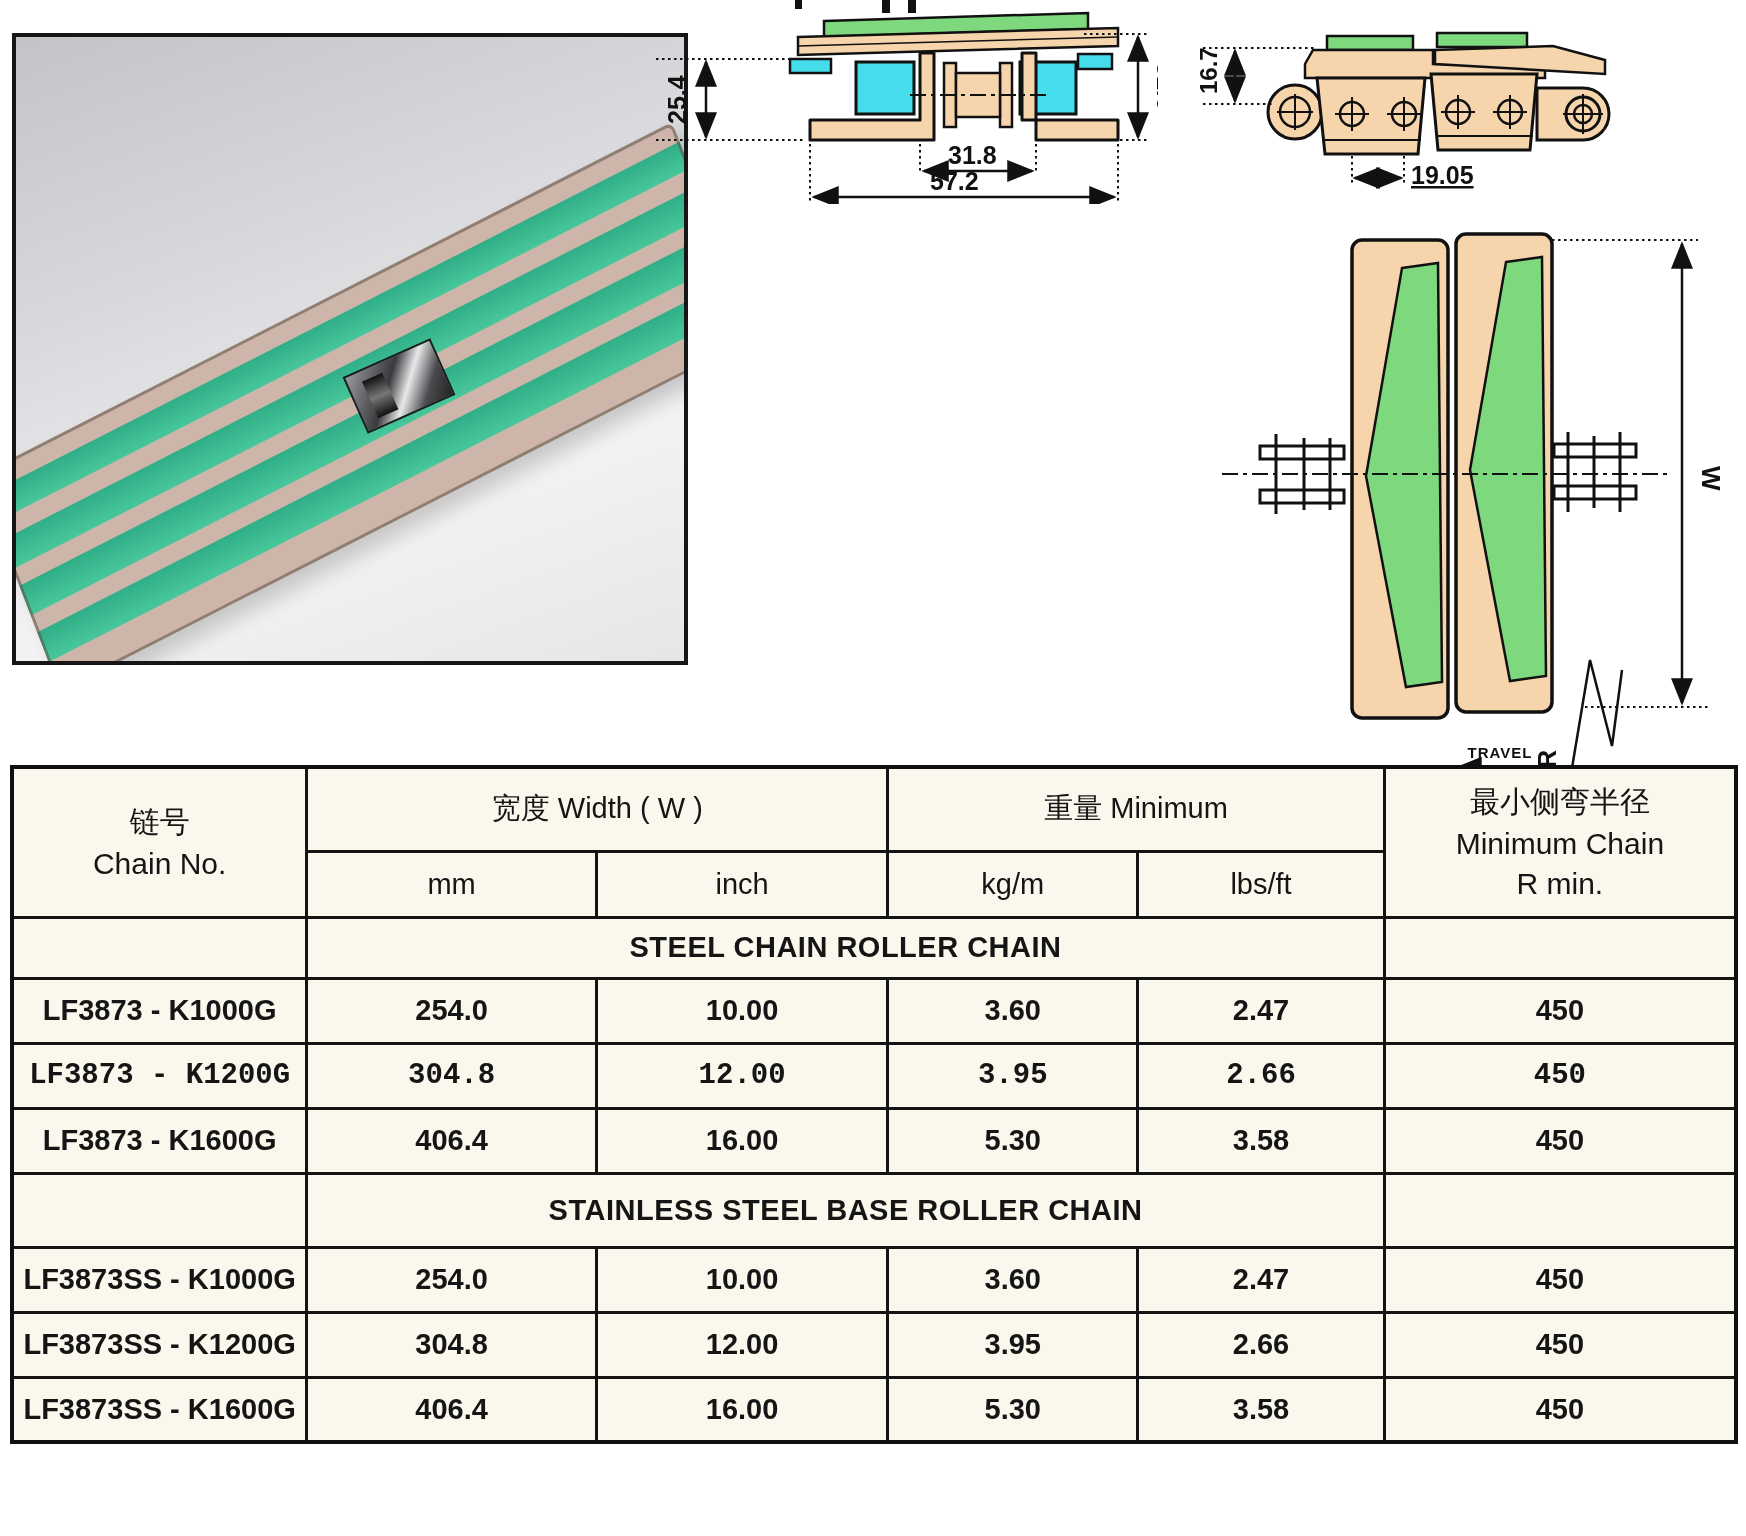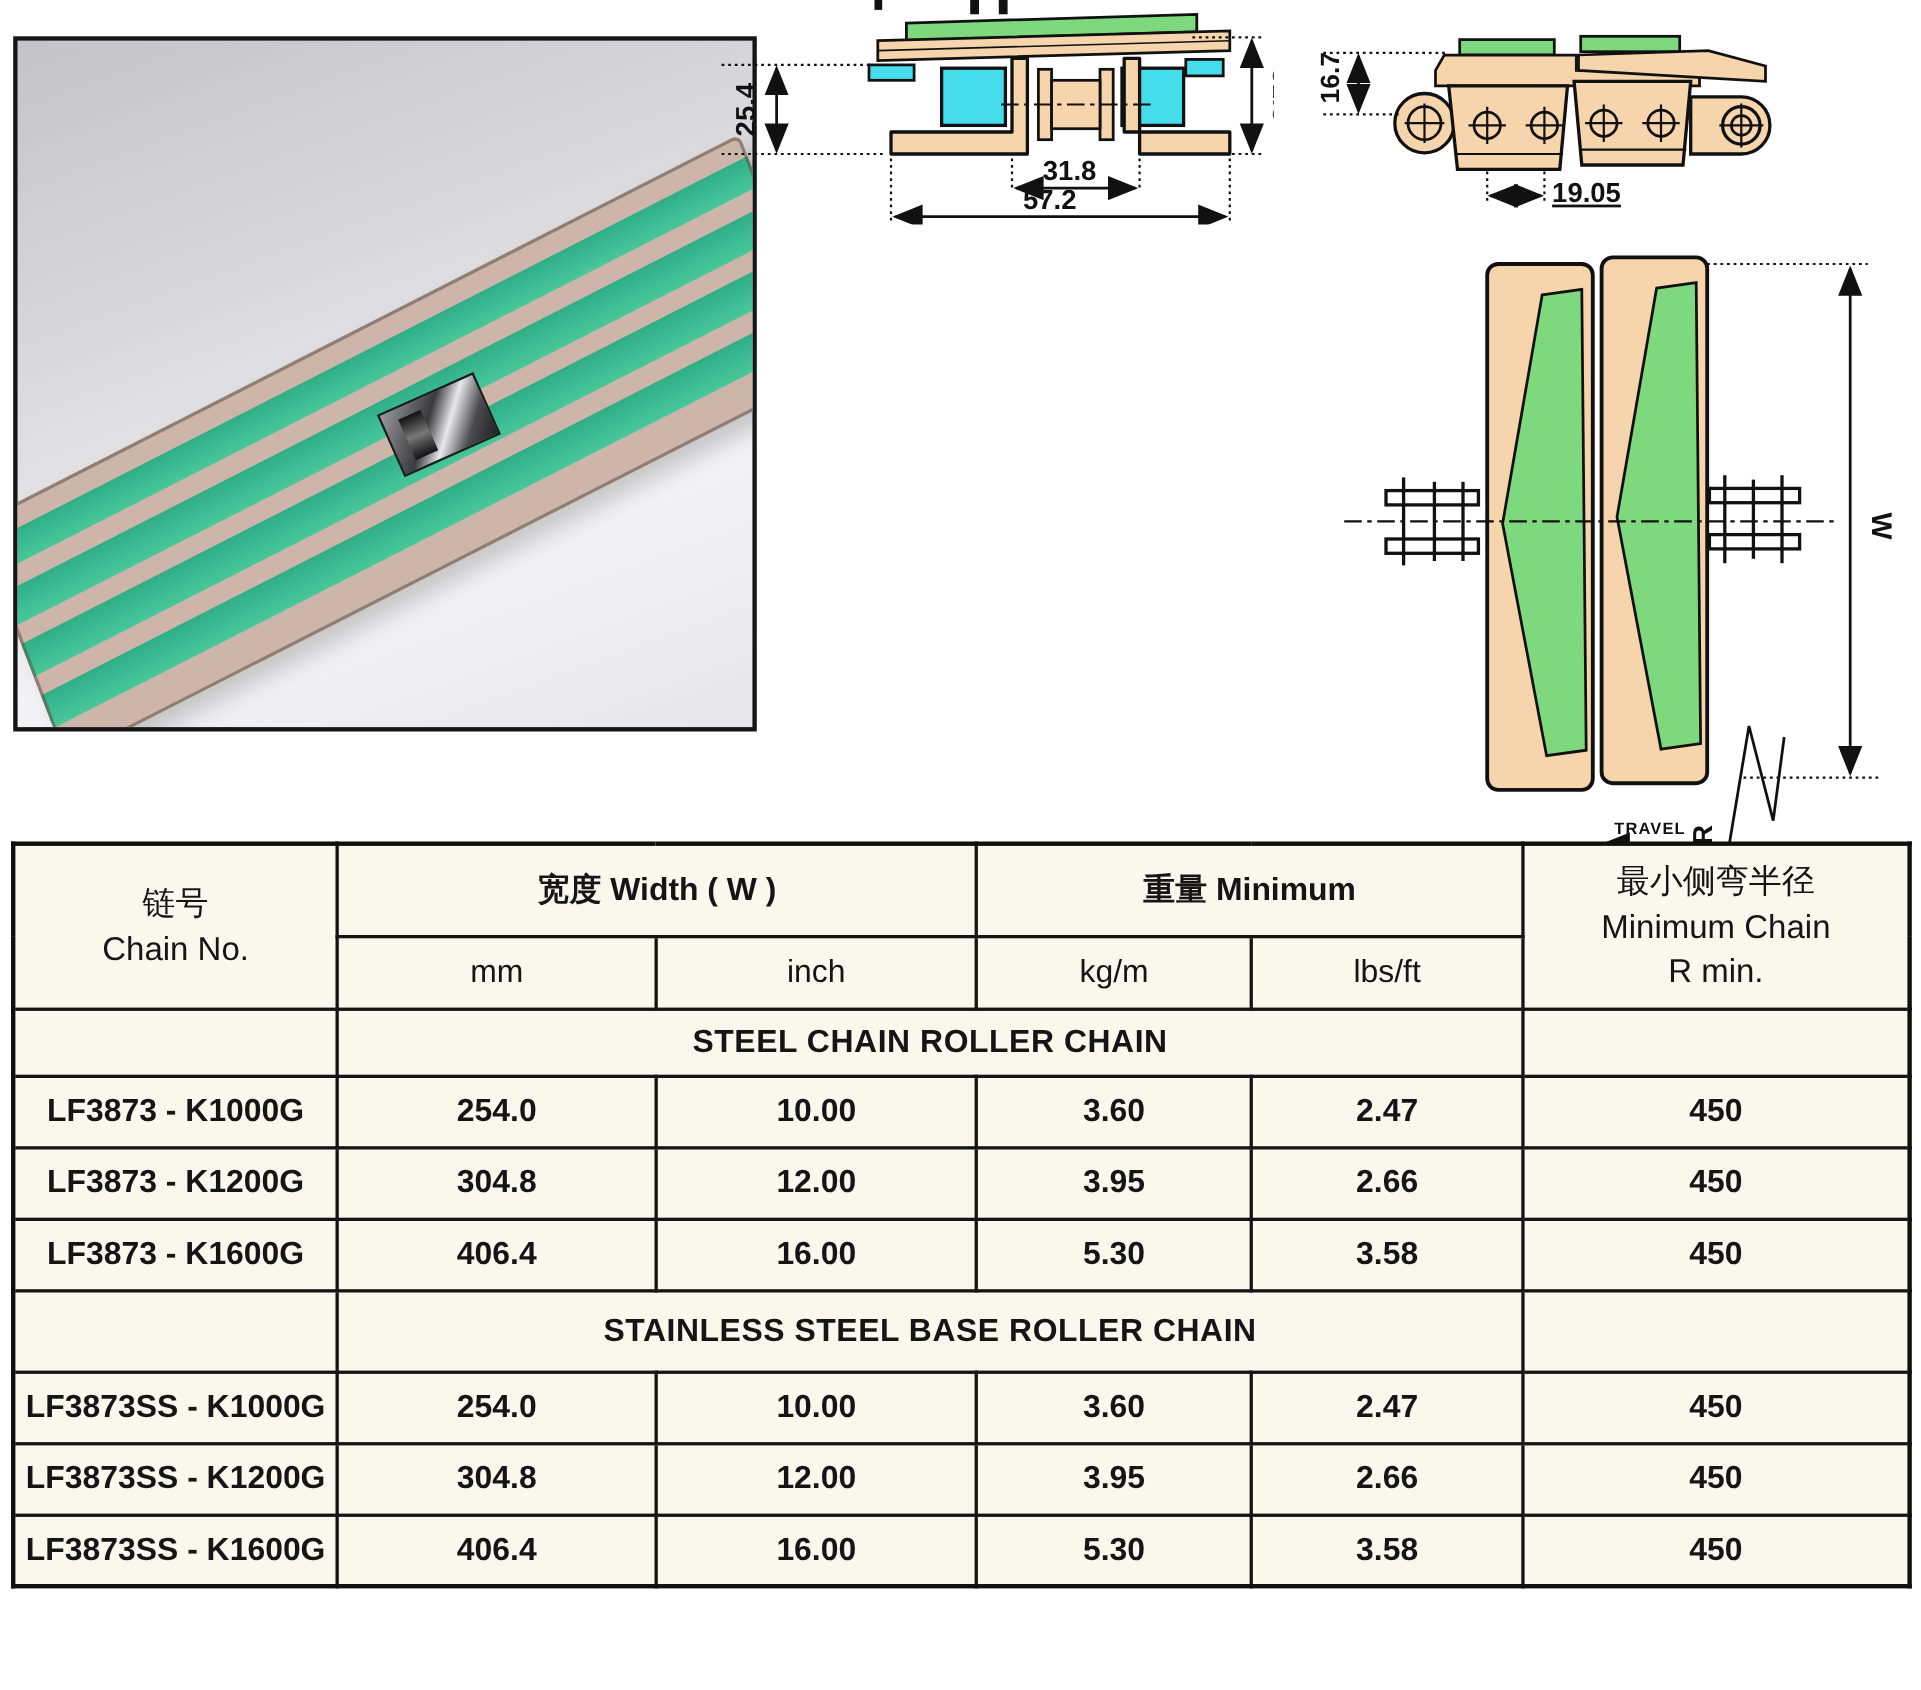--- a/index.html
+++ b/index.html
@@ -46,21 +46,21 @@
   table.spec { position:absolute; left:10px; top:765px; width:1728px;
                border-collapse:collapse; table-layout:fixed;
                border:4px solid #101010; }
   table.spec td { border:3px solid #141414; text-align:center; vertical-align:middle;
                   background:#faf7ec; font-size:29px; }
   td.hblue  { background:#d4eef8; }
   td.lblue  { background:#cbe8f6;margin-top:32px; }
   td.cream  { background:#faf7ec; }
   .hzh   { display:block; font-size:30px; font-weight:400; line-height:1.45; }
   .hen   { display:block; font-size:30px; font-weight:400; line-height:1.35; }
-  .grp   { font-size:31px; font-weight:700; }
+  .grp   { font-size:31px; font-weight:400; }
   .unit  { font-size:28px; font-weight:400; }
   .sect  { font-size:29px; font-weight:600; letter-spacing:.5px; }
   .cno   { font-size:29px; font-weight:700; }
   .val   { font-size:29px; font-weight:700; }
 </style>
 </head>
 <body>
 
 <div class="frag" style="left:795px; width:7px; height:9px;"></div>
 <div class="frag" style="left:882px; width:8px; height:13px;"></div>
@@ -253,21 +253,21 @@
       <td class="cream"></td>
     </tr>
     <tr style="height:65px;">
       <td class="lblue cno">LF3873 - K1000G</td>
       <td class="val">254.0</td>
       <td class="val">10.00</td>
       <td class="val">3.60</td>
       <td class="val">2.47</td>
       <td class="val">450</td>
     </tr>
-    <tr style="height:65px;">
+    <tr style="height:65px;font-family:Liberation Mono, monospace;">
       <td class="lblue cno">LF3873 - K1200G</td>
       <td class="val">304.8</td>
       <td class="val">12.00</td>
       <td class="val">3.95</td>
       <td class="val">2.66</td>
       <td class="val">450</td>
     </tr>
     <tr style="height:65px;">
       <td class="lblue cno">LF3873 - K1600G</td>
       <td class="val">406.4</td>

